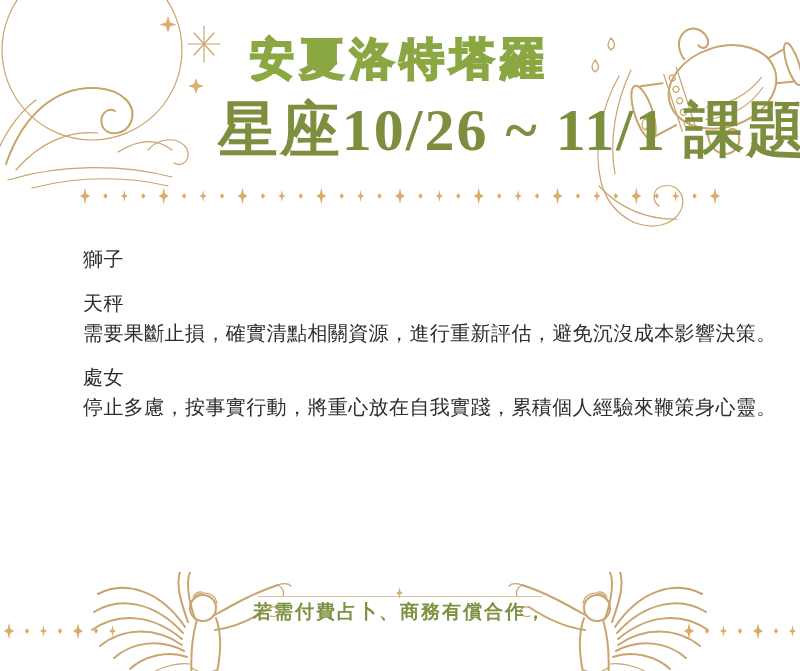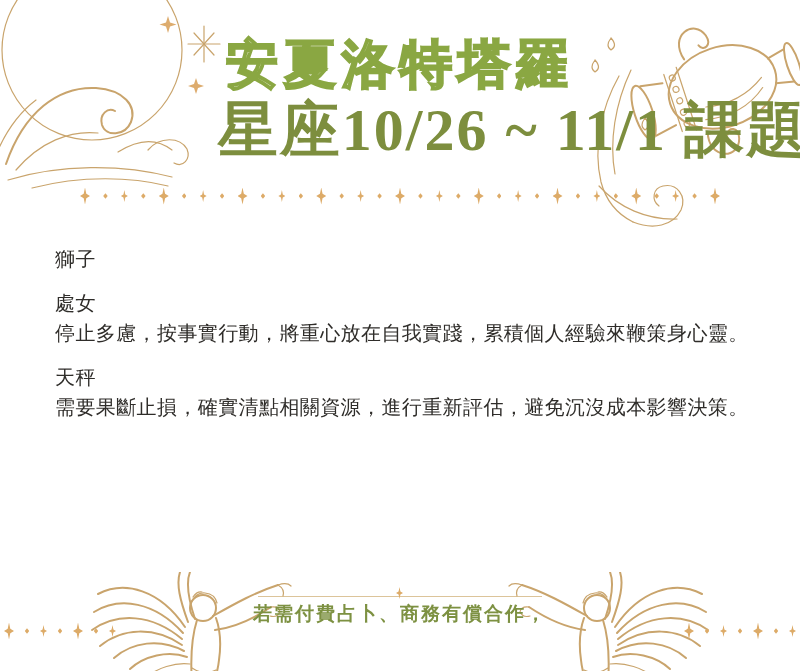--- a/index.html
+++ b/index.html
@@ -11,21 +11,21 @@
   .deco{position:absolute;pointer-events:none;}
   .deco path,.deco circle,.deco ellipse,.deco line{
     fill:none;stroke:#c9a46c;stroke-width:2;stroke-linecap:round;stroke-linejoin:round;
   }
   .deco .fillstar{fill:#ddac6e;stroke:none;}
   .deco .thin{stroke-width:1.2;}
 
   
   .brand-title{
     position:absolute;top:30px;left:0;width:100%;text-align:center;
-    font-size:52px;font-weight:bold;letter-spacing:6px;
+    font-size:44px;font-weight:bold;letter-spacing:6px;
     color:#8aa742;
     font-family:Liberation Sans, sans-serif;
   }
   @supports (-webkit-text-stroke: 1px black){
     .brand-title{color:#fffdf6;-webkit-text-stroke:2.2px #8aa742;}
   }
   .main-title{
     position:absolute;top:90px;left:0;width:100%;text-align:right;
     font-size:60px;font-weight:bold;letter-spacing:2px;
     color:#7d8e3e;font-family:"Liberation Serif","DejaVu Serif",serif;
@@ -47,32 +47,32 @@
   }
   .corner-sparkles{
     position:absolute;top:622px;width:112px;height:18px;
     display:flex;justify-content:space-between;align-items:center;
   }
   .corner-left{left:4px;}
   .corner-right{right:4px;}
 
   
   .content{position:absolute;top:244px;left:55px;width:700px;color:#2f2d2a;}
-  .zodiac-section{margin-bottom:14px;}
+  .zodiac-section{margin-bottom:14px;margin-left:28px;}
   .zodiac-sign,.zodiac-text{
     font-size:20px;line-height:30px;letter-spacing:0.4px;white-space:nowrap;
   }
 
   
   .footer-rule{position:absolute;top:596px;left:258px;width:284px;height:1px;background:#dcc49a;}
   .footer-rule-star{position:absolute;top:587px;left:396px;}
   .footer-text{
     position:absolute;top:599px;left:0;width:100%;text-align:center;
     color:#7d9142;font-weight:bold;font-size:19px;line-height:29px;letter-spacing:2px;
-    font-family:Liberation Sans, sans-serif;
+    font-family:Liberation Mono, monospace;
   }
   .angel-right svg{transform:scaleX(-1);}
 </style>
 </head>
 <body>
 
 <div class="canvas">
 
   <div class="deco" style="left:0;top:0;width:240px;height:195px">
     <svg width="240" height="195" viewBox="0 0 240 195">
@@ -162,26 +162,26 @@
       <span class="sp-md"></span>
       <span class="sp-dot"></span>
       <span class="sp-lg"></span>
     </div>
 
   <div class="content">
     <div class="zodiac-section">
       <div class="zodiac-sign">獅子</div>
     </div>
     <div class="zodiac-section">
+      <div class="zodiac-sign">天秤</div>
+      <div class="zodiac-text">需要果斷止損，確實清點相關資源，進行重新評估，避免沉沒成本影響決策。</div>
+    </div>
+    <div class="zodiac-section">
       <div class="zodiac-sign">處女</div>
       <div class="zodiac-text">停止多慮，按事實行動，將重心放在自我實踐，累積個人經驗來鞭策身心靈。</div>
-    </div>
-    <div class="zodiac-section">
-      <div class="zodiac-sign">天秤</div>
-      <div class="zodiac-text">需要果斷止損，確實清點相關資源，進行重新評估，避免沉沒成本影響決策。</div>
     </div>
   </div>
 
   <div class="footer-rule"></div>
   <span class="sp-md footer-rule-star"></span>
 
   <div class="deco" style="left:80px;top:572px;width:230px;height:99px">
     <svg width="230" height="110" viewBox="0 0 230 110">
       <path d="M105,55 C80,18 45,8 18,22"></path>
       <path d="M103,61 C75,30 40,24 14,40"></path>

